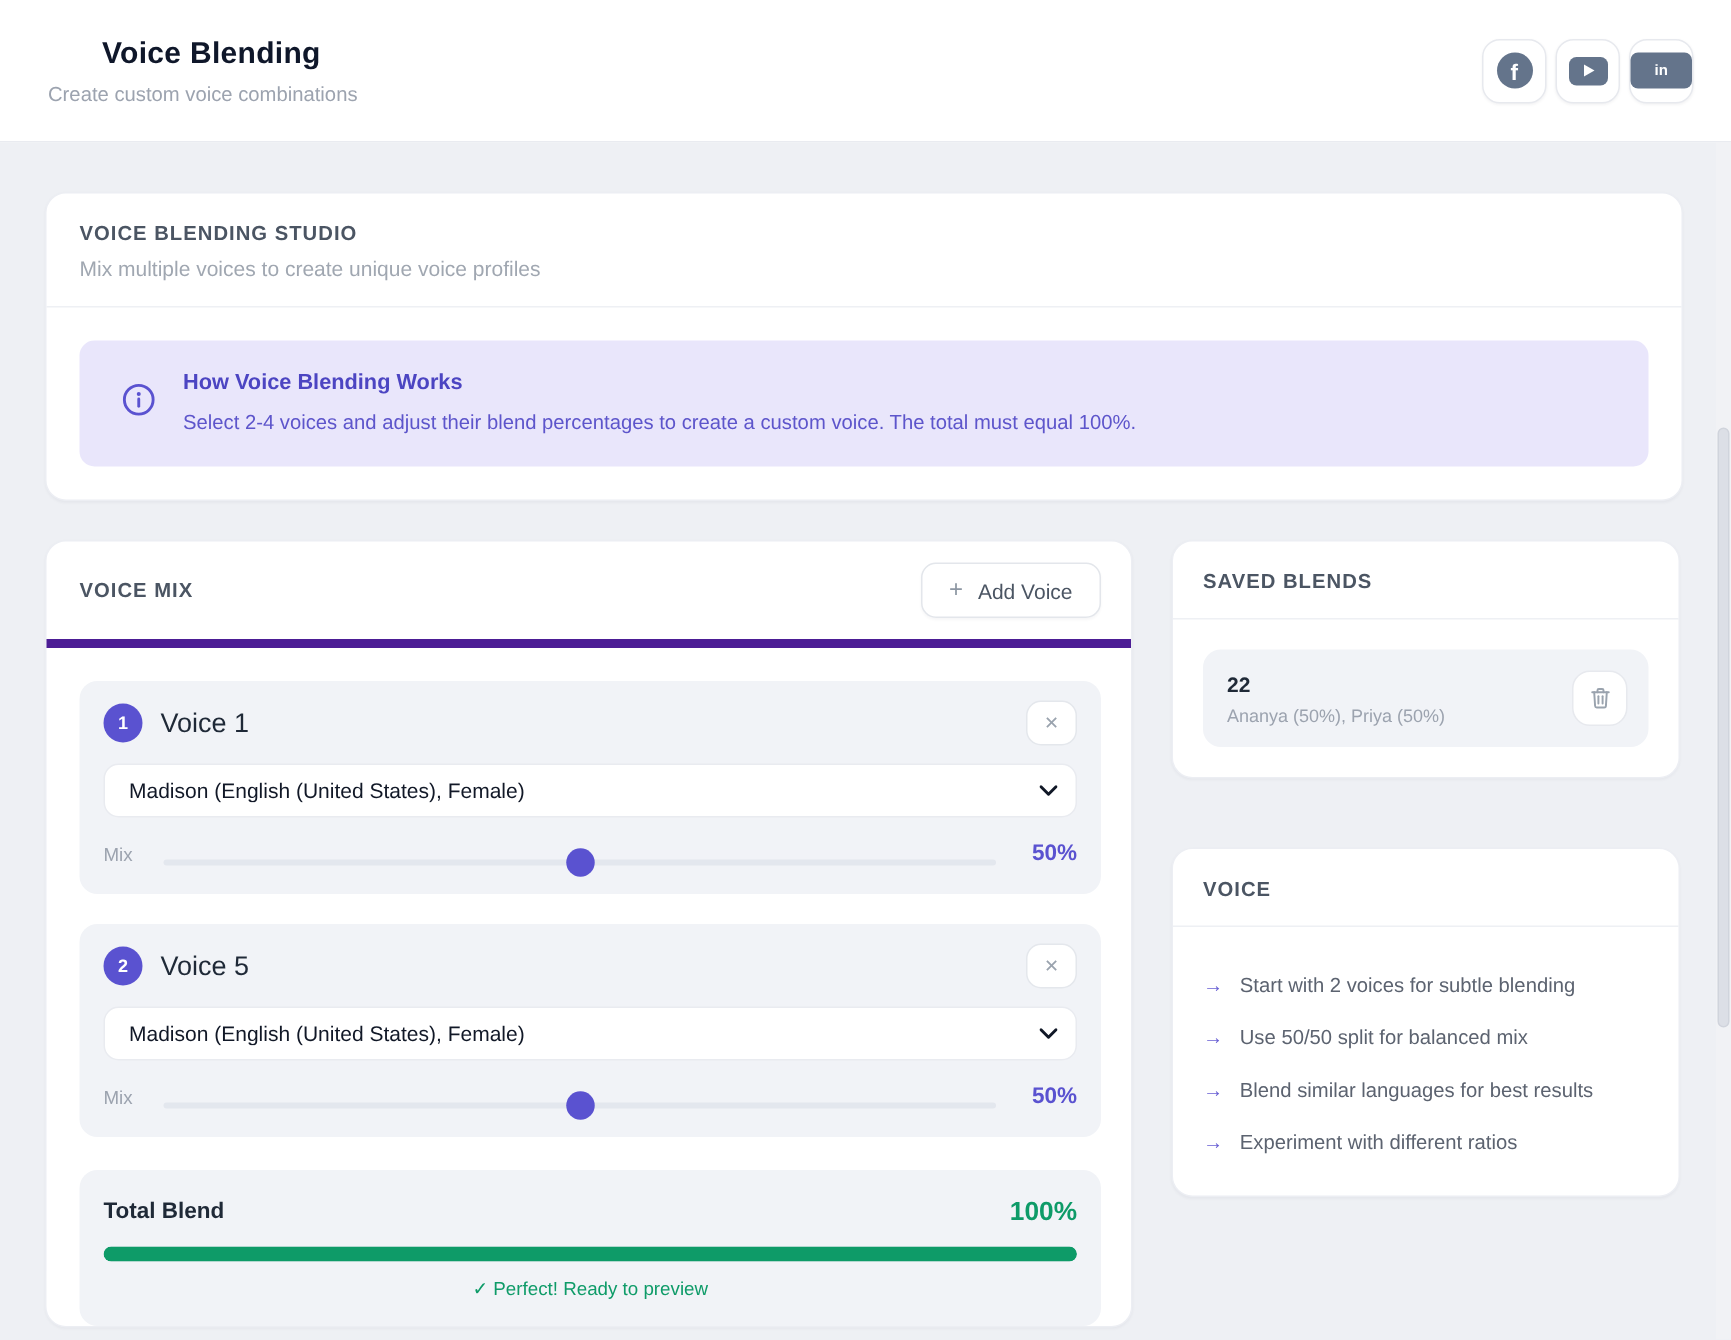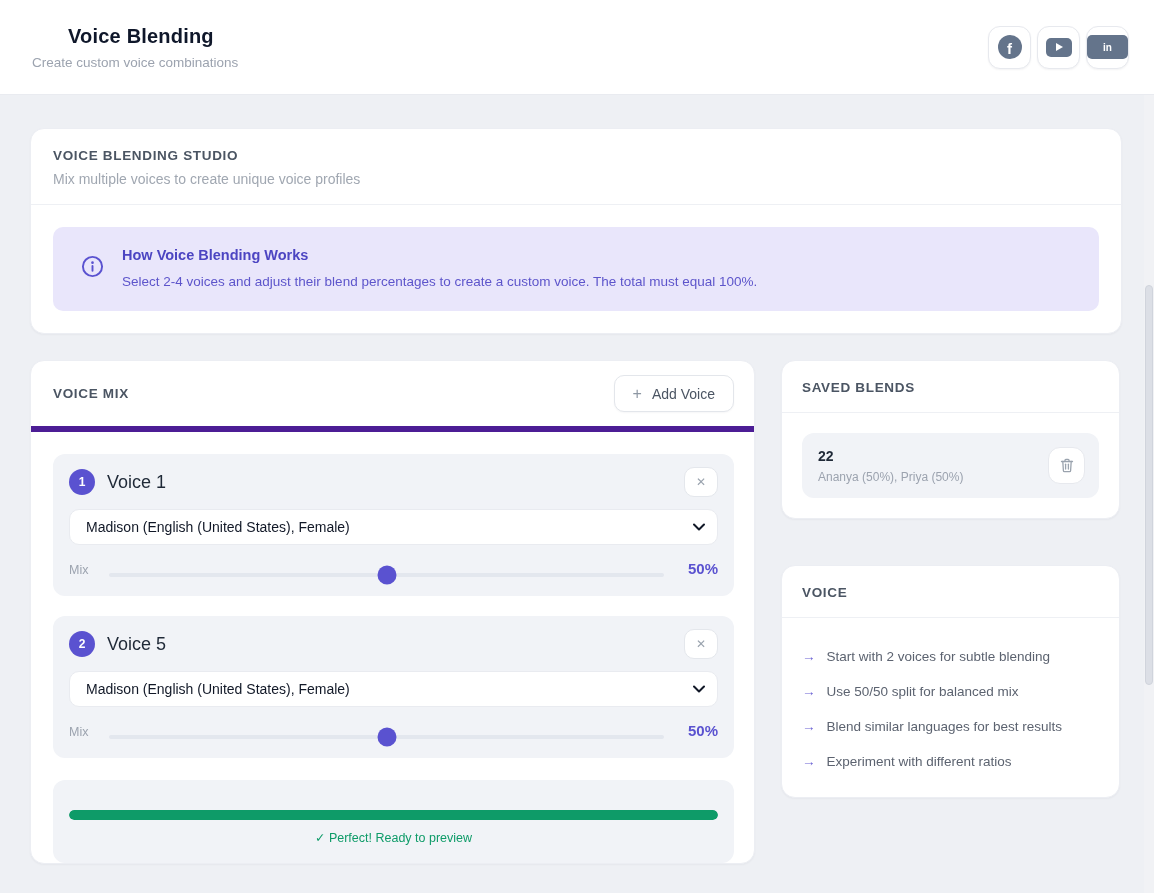--- a/index.html
+++ b/index.html
@@ -235,20 +235,24 @@
             <div class="mix-row">
               <span class="mix-label">Mix</span>
               <div class="slider">
                 <span class="slider-thumb" style="left: 50%;"></span>
               </div>
               <span class="mix-value">50%</span>
             </div>
           </div>
 
           <div class="total-card">
+            <div class="total-row">
+              <span class="total-label">Total Blend</span>
+              <span class="total-value">100%</span>
+            </div>
             <div class="total-track">
               <div class="total-fill" style="width: 100%;"></div>
             </div>
             <div class="total-status">✓ Perfect! Ready to preview</div>
           </div>
 
         </div>
       </div>
     </div>
 

